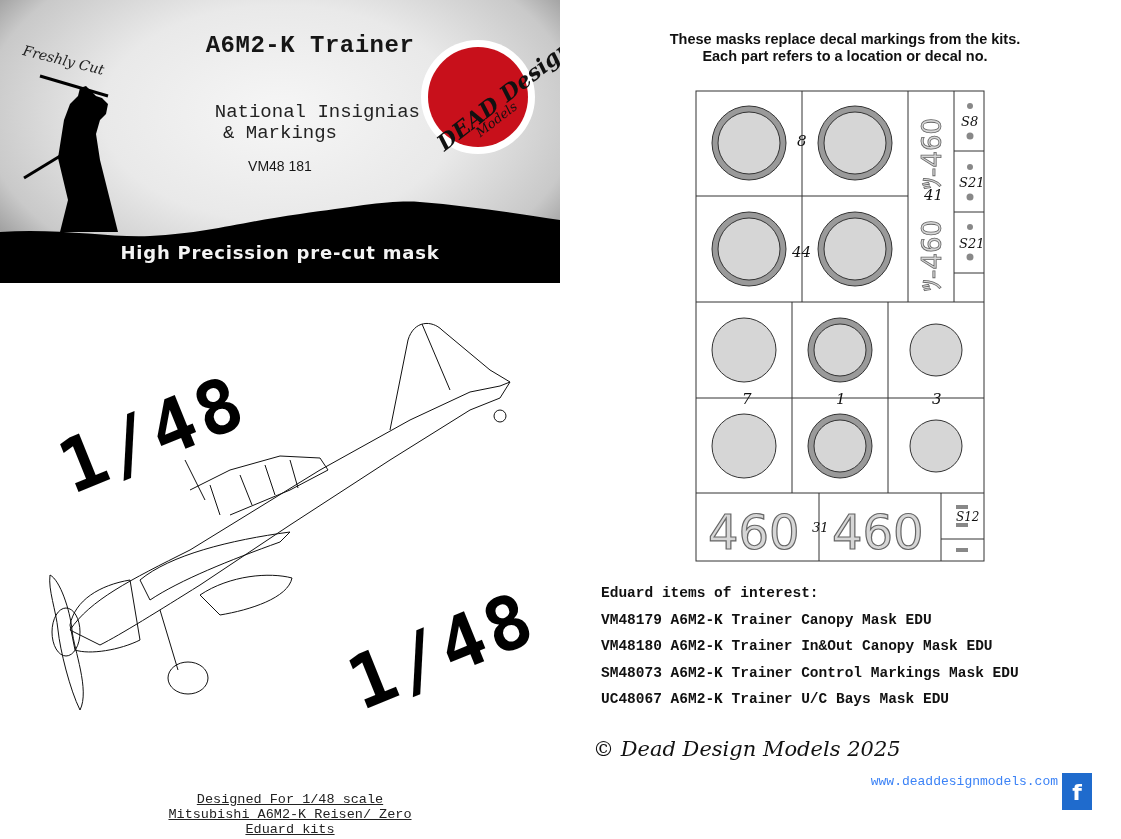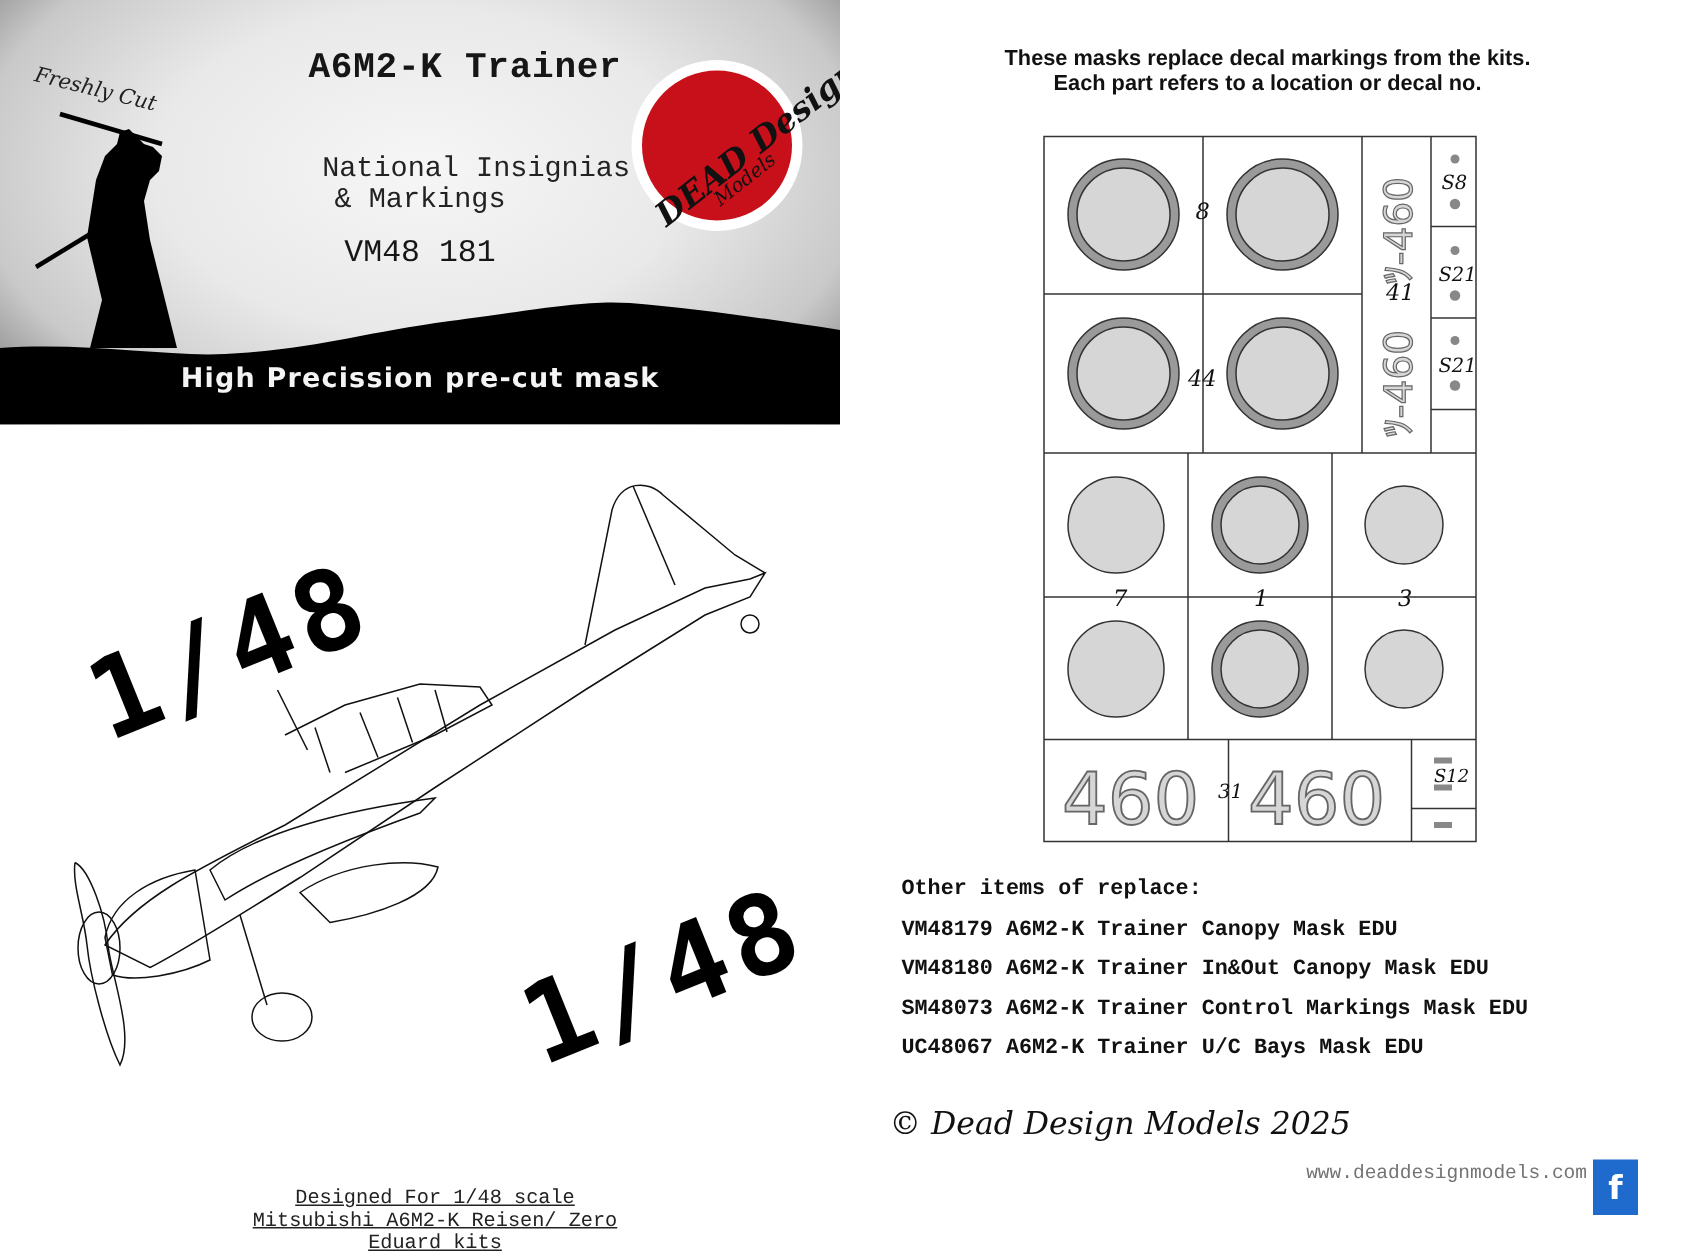--- a/index.html
+++ b/index.html
@@ -4,34 +4,34 @@
 <style>
   html,body{margin:0;padding:0;background:#fff;}
   body{width:1121px;height:839px;position:relative;overflow:hidden;font-family:"Liberation Sans",sans-serif;color:#111;}
   .abs{position:absolute;}
   
   #banner{left:0;top:0;width:560px;height:283px;overflow:hidden;
     background:radial-gradient(ellipse at 50% 40%, #f6f6f6 0%, #e9e9e9 45%, #c9c9c9 75%, #6d6d6d 100%);}
   #banner .title{left:0;width:560px;top:32px;text-align:center;font-family:"Liberation Mono",monospace;font-weight:bold;font-size:24px;letter-spacing:0.5px;color:#161616;padding-left:60px;box-sizing:border-box;}
   #banner .sub1{left:140px;width:280px;top:101px;text-align:right;font-family:"Liberation Mono",monospace;font-size:19px;color:#222;}
   #banner .sub2{left:140px;width:280px;top:122px;text-align:center;font-family:"Liberation Mono",monospace;font-size:19px;color:#222;}
-  #banner .code{left:140px;width:280px;top:158px;text-align:center;font-family:Liberation Mono, monospace;font-size:21px;color:#161616;}
+  #banner .code{left:140px;width:280px;top:158px;text-align:center;font-family:Liberation Sans, sans-serif;font-size:14px;color:#161616;}
   #banner .tagline{left:0;width:560px;top:242px;text-align:center;font-family:"DejaVu Sans",sans-serif;font-weight:bold;font-size:18px;color:#f4f4f4;letter-spacing:0.8px;z-index:3;}
   #banner .fresh{left:22px;top:52px;font-family:"DejaVu Serif",serif;font-style:italic;font-size:14px;color:#222;transform:rotate(14deg);}
   #banner svg{position:absolute;left:0;top:0;}
   .logo-text{font-family:"DejaVu Serif",serif;font-style:italic;}
   
   #intro{left:590px;top:31px;width:510px;text-align:center;font-weight:bold;font-size:14.5px;line-height:17px;}
   
   #sheet{left:0;top:0;}
   
   #others{left:601px;top:580px;font-family:"Liberation Mono",monospace;font-weight:bold;font-size:14.5px;line-height:26.5px;color:#111;}
   #others div{white-space:pre;}
   #copyright{left:593px;top:737px;font-family:"DejaVu Serif",serif;font-style:italic;font-size:21px;color:#111;}
-  #contact{left:760px;top:772px;width:298px;text-align:right;font-family:"Liberation Mono",monospace;font-size:13px;line-height:19px;color:#737373;}
+  #contact{left:760px;top:772px;width:298px;text-align:right;font-family:"Liberation Mono",monospace;font-size:13px;line-height:19px;color:#3b82f6;}
   #fb{left:1062px;top:773px;width:30px;height:37px;background:#1f6bcd;color:#fff;font-weight:bold;font-size:22px;text-align:center;line-height:40px;font-family:"DejaVu Sans",sans-serif;}
   #designed{left:120px;top:792px;width:340px;text-align:center;font-family:"Liberation Mono",monospace;font-size:13.5px;line-height:15px;color:#222;text-decoration:underline;}
   .scale{font-family:"DejaVu Sans Mono",monospace;font-weight:bold;color:#bdbdbd;font-size:74px;letter-spacing:4px;}
 </style>
 </head>
 <body>
 
 <div id="banner" class="abs">
   <svg width="560" height="283">
 
@@ -167,21 +167,21 @@
     <path d="M40 315 C45 290 70 275 100 270 L110 330 C90 340 60 345 45 340 Z"></path>
 
     <path d="M20 265 C30 270 40 300 42 320 C44 340 60 380 50 400 C40 380 30 340 28 320 C26 300 18 280 20 265"></path>
     <ellipse cx="36" cy="322" rx="14" ry="24"></ellipse>
 
     <circle cx="470" cy="106" r="6"></circle>
   </g>
 </svg>
 
 <div id="others" class="abs">
-  <div>Other items of replace:</div>
+  <div>Eduard items of interest:</div>
   <div>VM48179 A6M2-K Trainer Canopy Mask EDU</div>
   <div>VM48180 A6M2-K Trainer In&amp;Out Canopy Mask EDU</div>
   <div>SM48073 A6M2-K Trainer Control Markings Mask EDU</div>
   <div>UC48067 A6M2-K Trainer U/C Bays Mask EDU</div>
 </div>
 
 <div id="copyright" class="abs">© Dead Design Models 2025</div>
 
 <div id="contact" class="abs">
   <div>www.deaddesignmodels.com</div>

